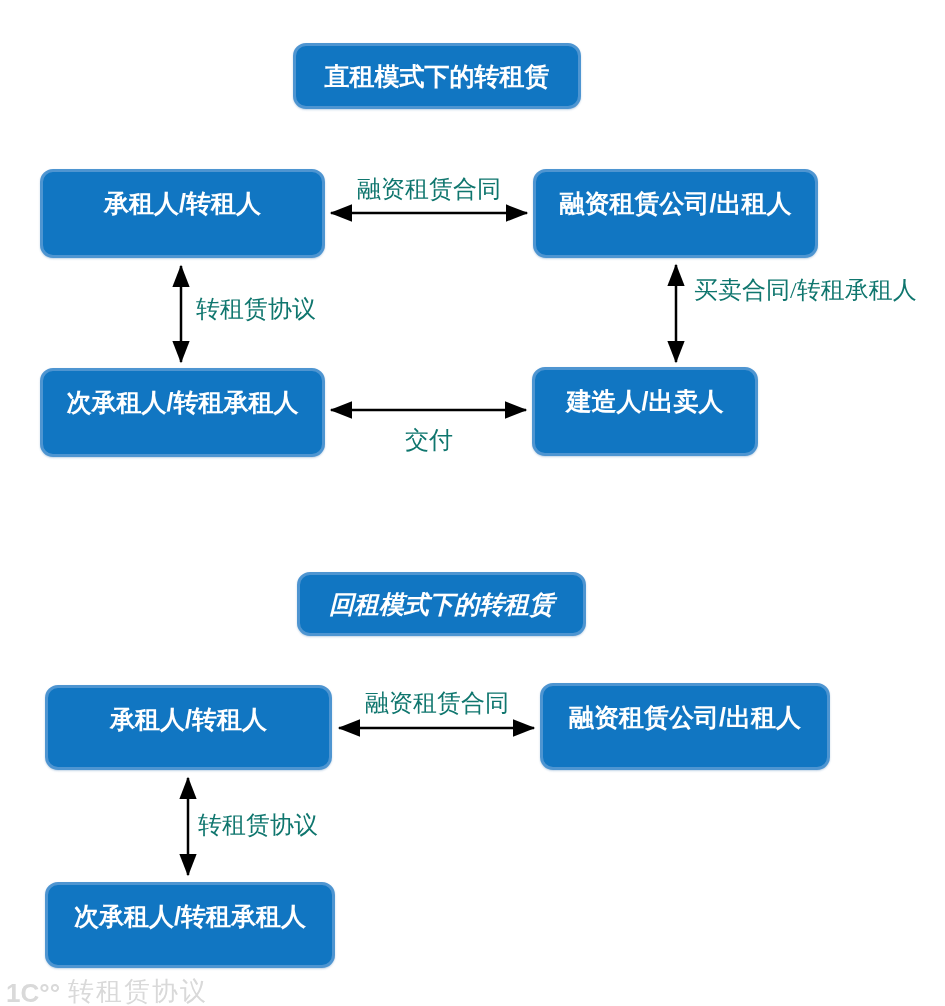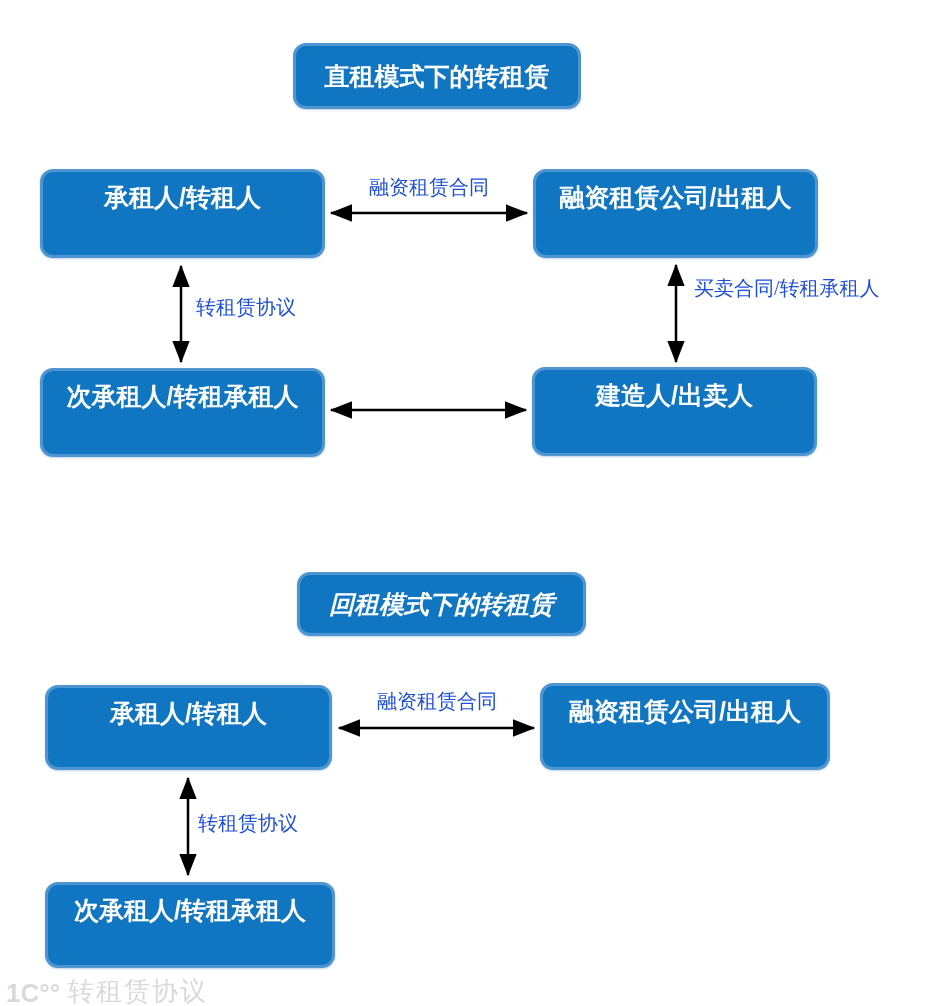--- a/index.html
+++ b/index.html
@@ -28,33 +28,33 @@
     box-sizing: border-box;
     background: #1176C2;
     border: 3px solid #4E95D1;
     border-radius: 13px;
     color: #ffffff;
     font-weight: bold;
     font-size: 25px;
     display: flex;
     justify-content: center;
     align-items: flex-start;
-    padding-top: 9px;
+    padding-top: 15px;
     text-align: center;
     box-shadow: 0 1px 2px rgba(120,160,200,0.45);
     font-family: "Liberation Sans", sans-serif;
   }
   .node.title {
     align-items: center;
     padding-top: 0;
   }
   .edge-label {
     position: absolute;
-    color: #1d4ed8;
-    font-size: 20px;
+    color: #0f766e;
+    font-size: 24px;
     line-height: 1.15;
     font-family: "Liberation Serif", serif;
     white-space: nowrap;
   }
   .edge-label.centered {
     width: 200px;
     text-align: center;
   }
   .watermark {
     position: absolute;
@@ -95,28 +95,29 @@
   </svg>
 
   <div class="node title" style="left:293px; top:43px; width:288px; height:66px;">直租模式下的转租赁</div>
 
   <div class="node" style="left:40px; top:169px; width:285px; height:89px;">承租人/转租人</div>
 
   <div class="node" style="left:533px; top:169px; width:285px; height:89px;">融资租赁公司/出租人</div>
 
   <div class="node" style="left:40px; top:368px; width:285px; height:89px;">次承租人/转租承租人</div>
 
-  <div class="node" style="left:532px; top:367px; width:285px; height:89px;">建造人/出卖人</div>
+  <div class="node" style="left:532px; top:367px; width:226px; height:89px;">建造人/出卖人</div>
 
   <div class="edge-label centered" style="left:329px; top:176px;">融资租赁合同</div>
 
   <div class="edge-label" style="left:196px; top:296px;">转租赁协议</div>
 
   <div class="edge-label" style="left:694px; top:277px;">买卖合同/转租承租人</div>
 
+  <div class="edge-label centered" style="left:329px; top:427px;">交付</div>
 
   <div class="node title" style="left:297px; top:572px; width:289px; height:64px;font-style:italic;">回租模式下的转租赁</div>
 
   <div class="node" style="left:45px; top:685px; width:287px; height:85px;">承租人/转租人</div>
 
   <div class="node" style="left:540px; top:683px; width:290px; height:87px;">融资租赁公司/出租人</div>
 
   <div class="node" style="left:45px; top:882px; width:290px; height:86px;">次承租人/转租承租人</div>
 
   <div class="edge-label centered" style="left:337px; top:690px;">融资租赁合同</div>

